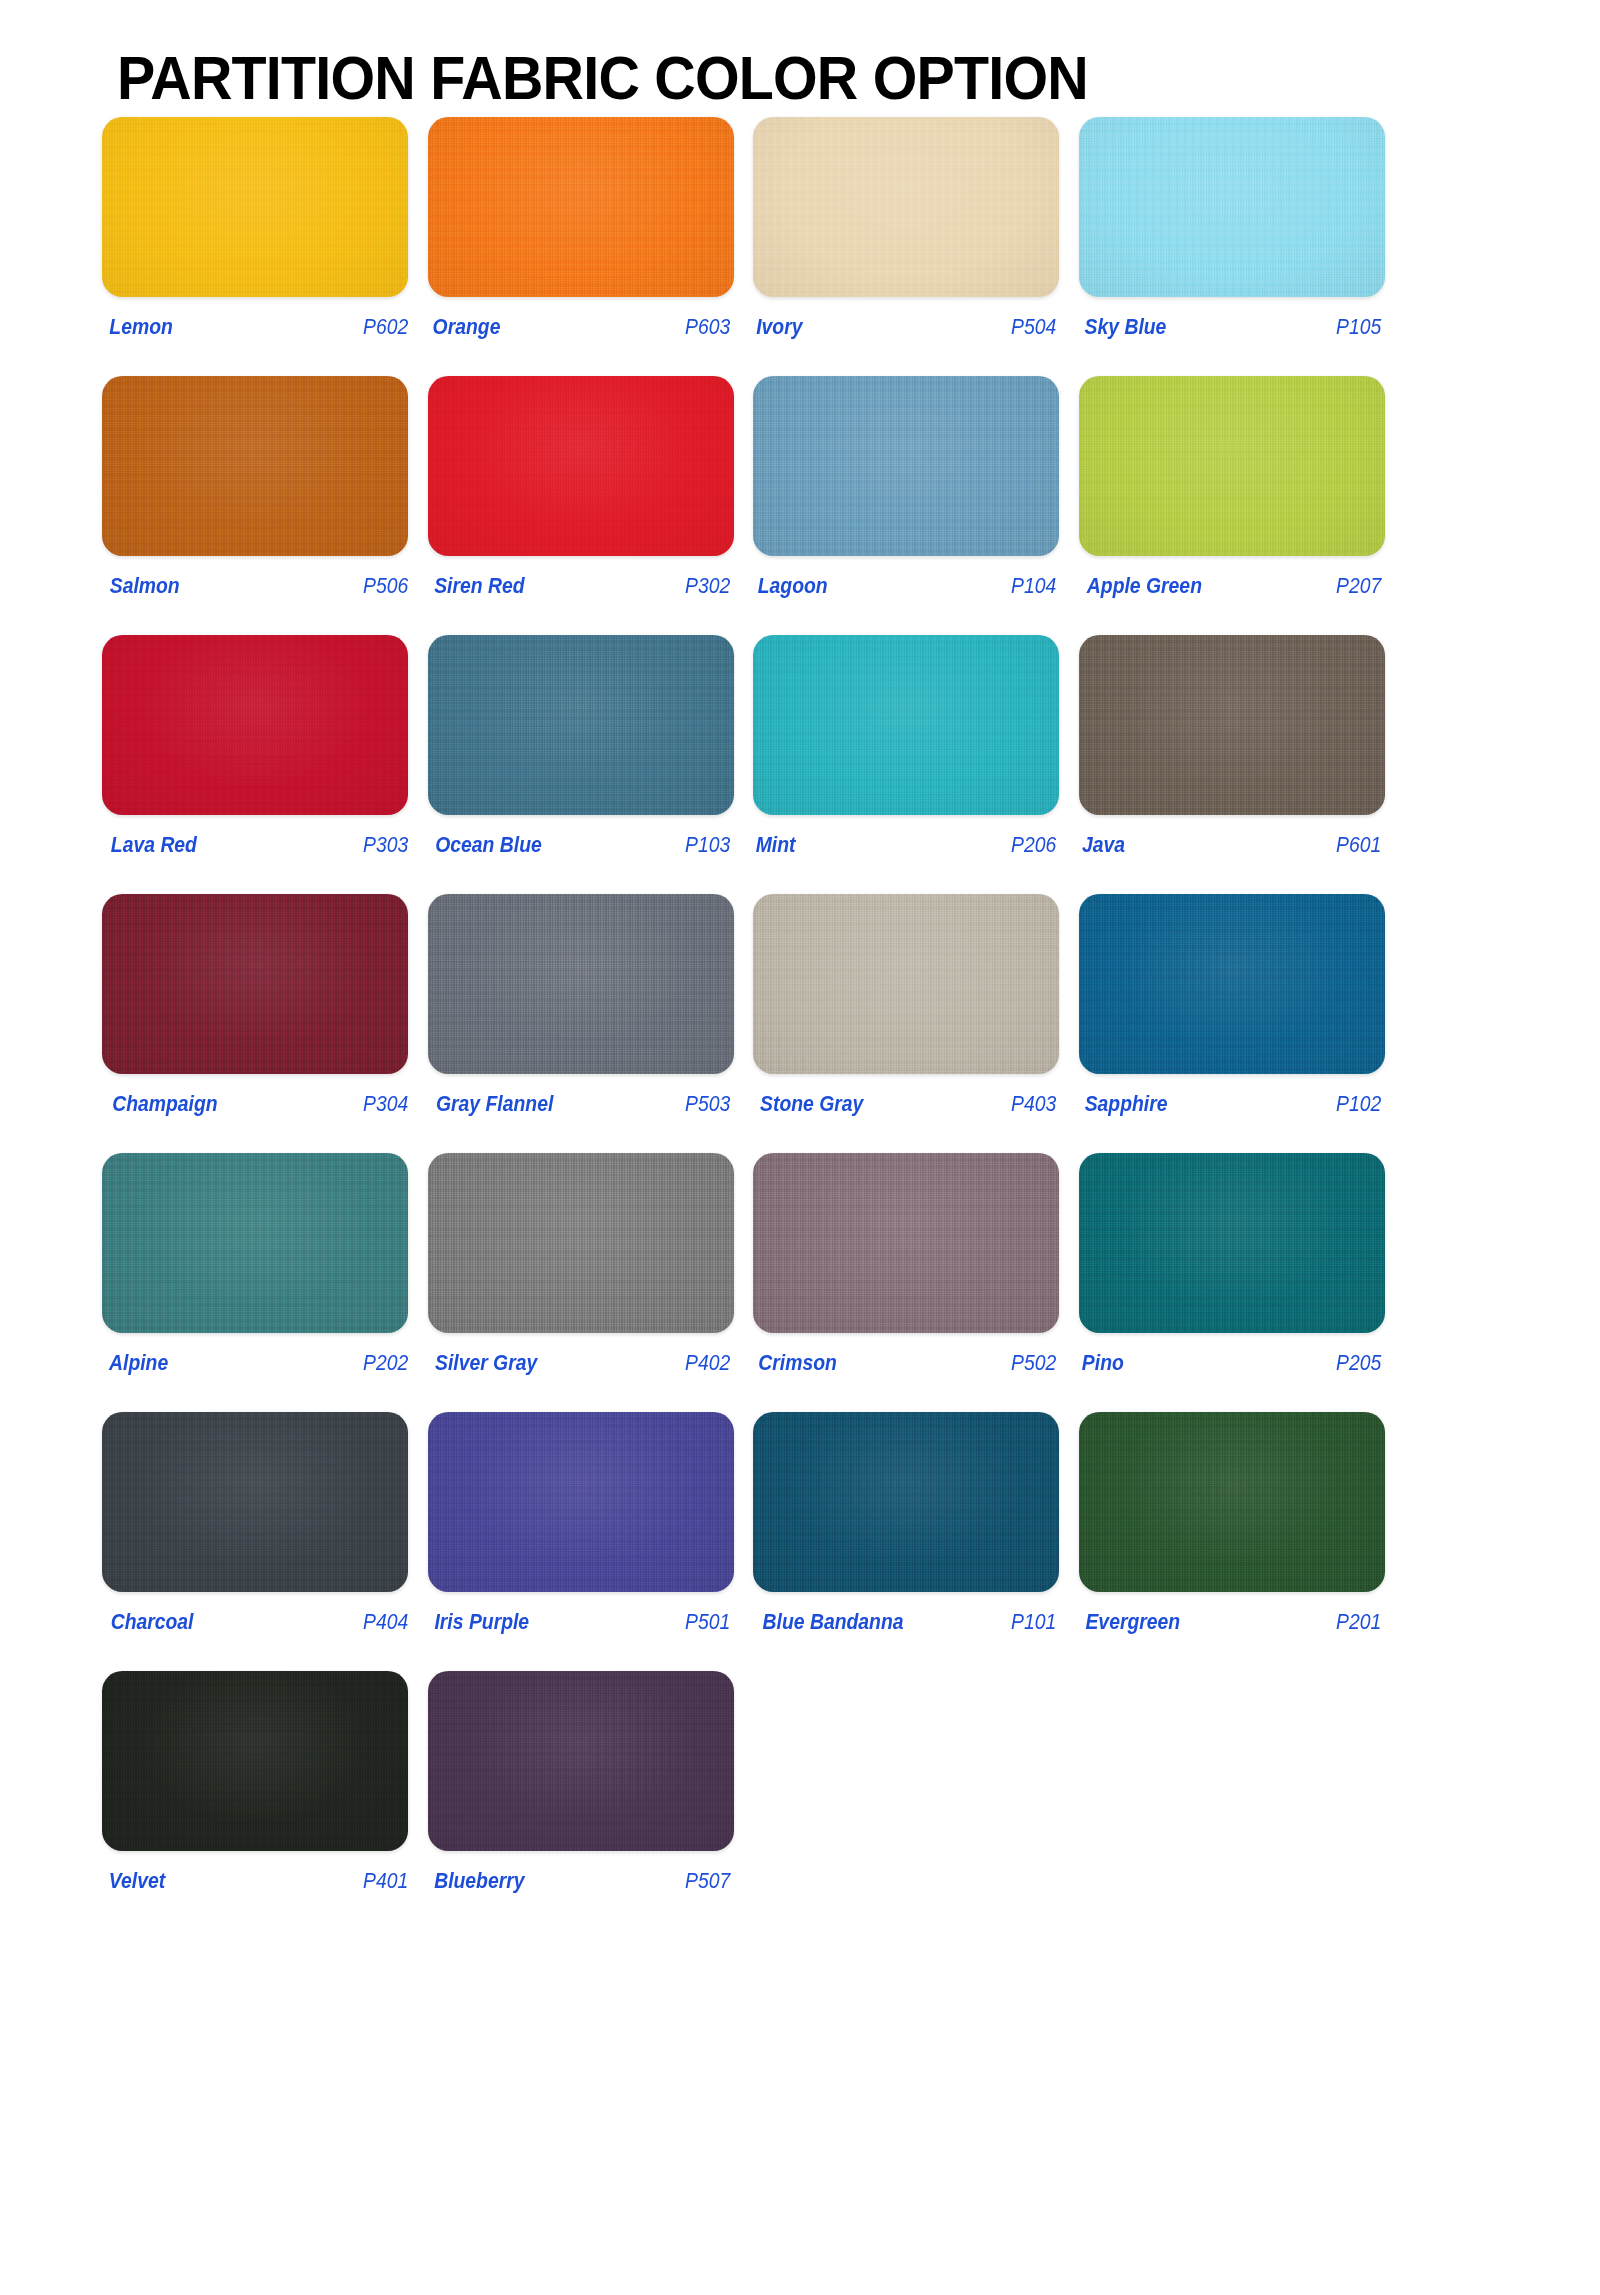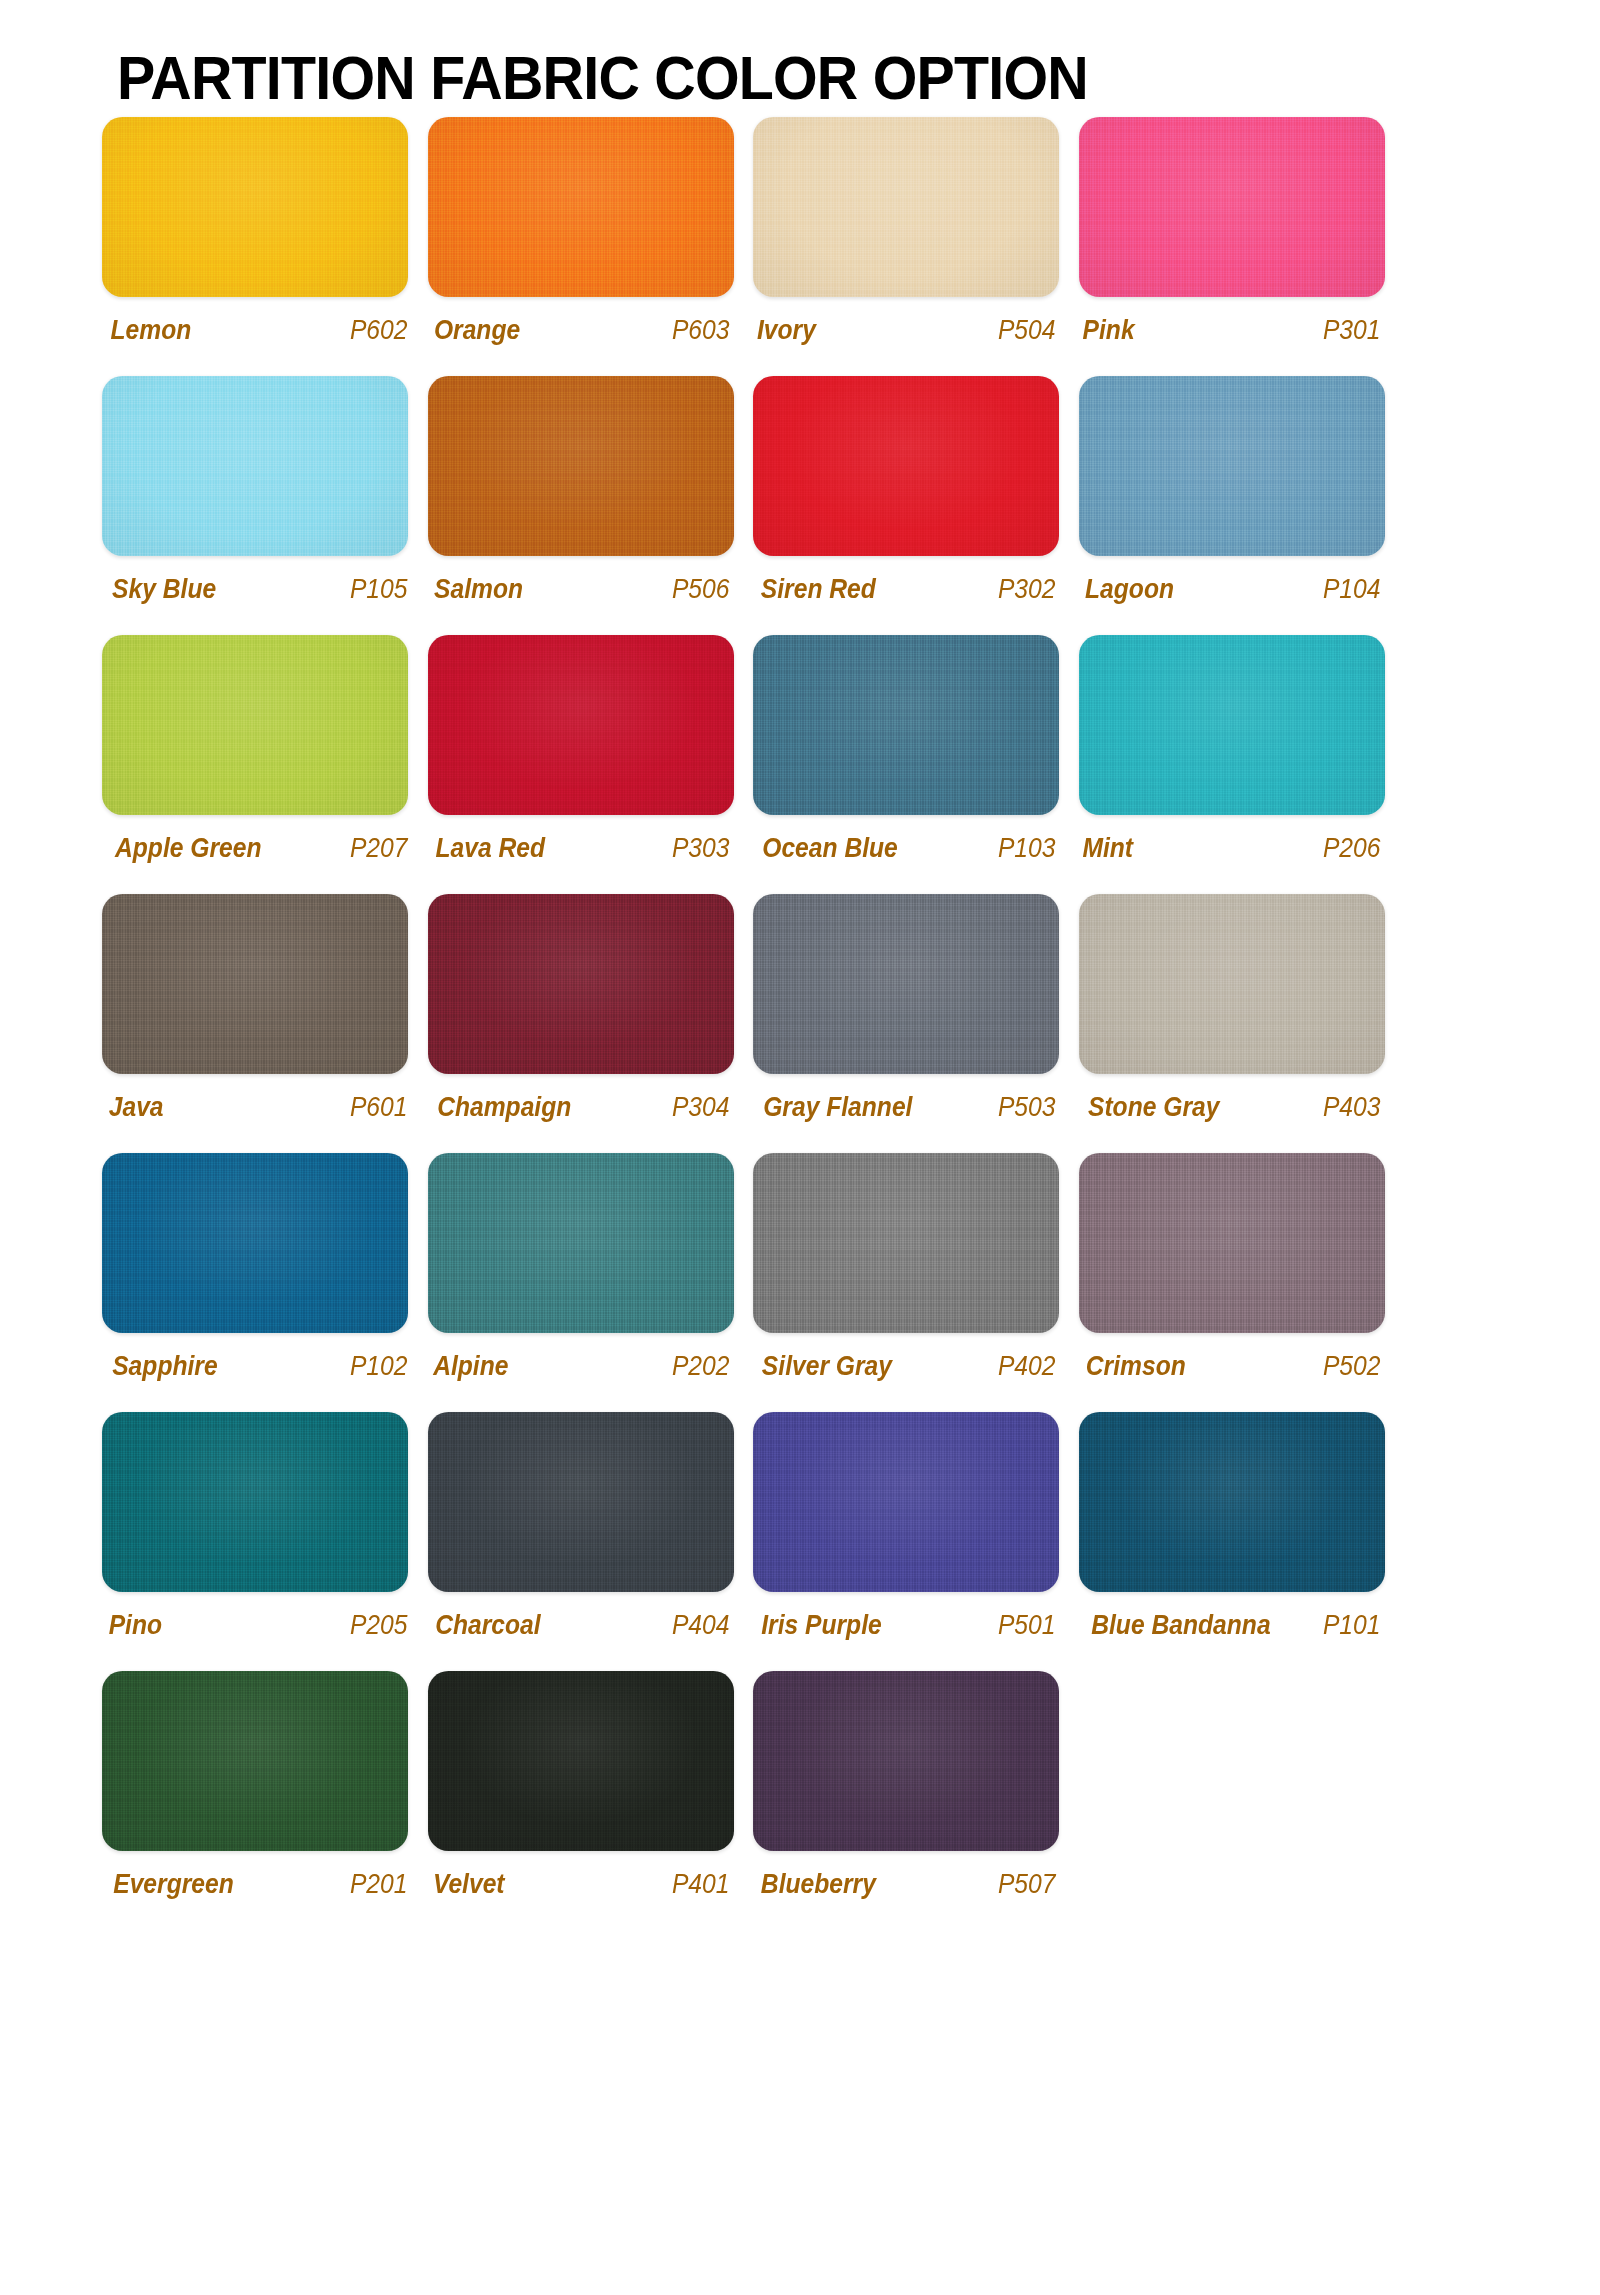--- a/index.html
+++ b/index.html
@@ -104,23 +104,23 @@
 
   .swatch-caption {
     margin-top: 19px;
     width: 306px;
     display: flex;
     align-items: baseline;
     justify-content: space-between;
     font-family: "Liberation Sans", sans-serif;
     font-style: italic;
     font-weight: bold;
-    font-size: 28px;
+    font-size: 22px;
     line-height: 1;
-    color: #a16207;
+    color: #1d4ed8;
     gap: 21px;
   }
   .swatch-name {
     transform: scaleX(0.88);
     transform-origin: left baseline;
     white-space: nowrap;
   }
   .swatch-code {
     transform: scaleX(0.88);
     transform-origin: right baseline;
@@ -156,27 +156,20 @@
         </div>
       </div>
       <div class="swatch-cell">
         <div class="swatch-chip" style="background: rgb(235, 215, 180);"></div>
         <div class="swatch-caption">
           <span class="swatch-name">Ivory</span>
           <span class="swatch-code">P504</span>
         </div>
       </div>
       <div class="swatch-cell">
-        <div class="swatch-chip" style="background: rgb(245, 82, 139);"></div>
-        <div class="swatch-caption">
-          <span class="swatch-name">Pink</span>
-          <span class="swatch-code">P301</span>
-        </div>
-      </div>
-      <div class="swatch-cell">
         <div class="swatch-chip" style="background: rgb(143, 220, 238);"></div>
         <div class="swatch-caption">
           <span class="swatch-name">Sky Blue</span>
           <span class="swatch-code">P105</span>
         </div>
       </div>
       <div class="swatch-cell">
         <div class="swatch-chip" style="background: rgb(188, 99, 26);"></div>
         <div class="swatch-caption">
           <span class="swatch-name">Salmon</span>

